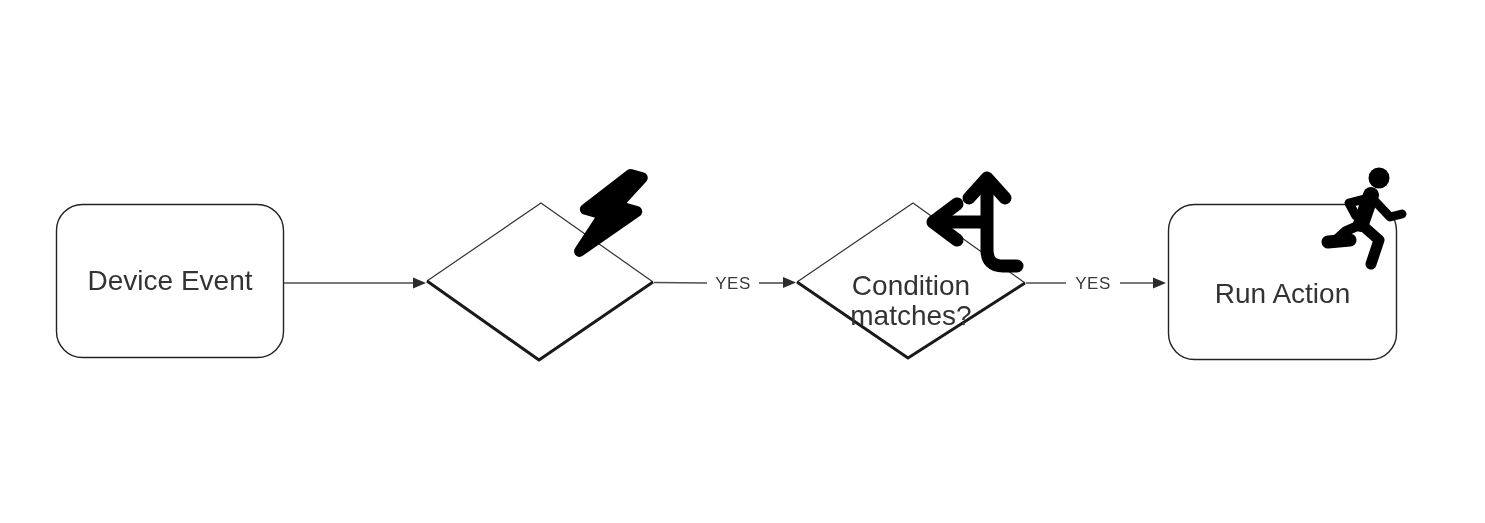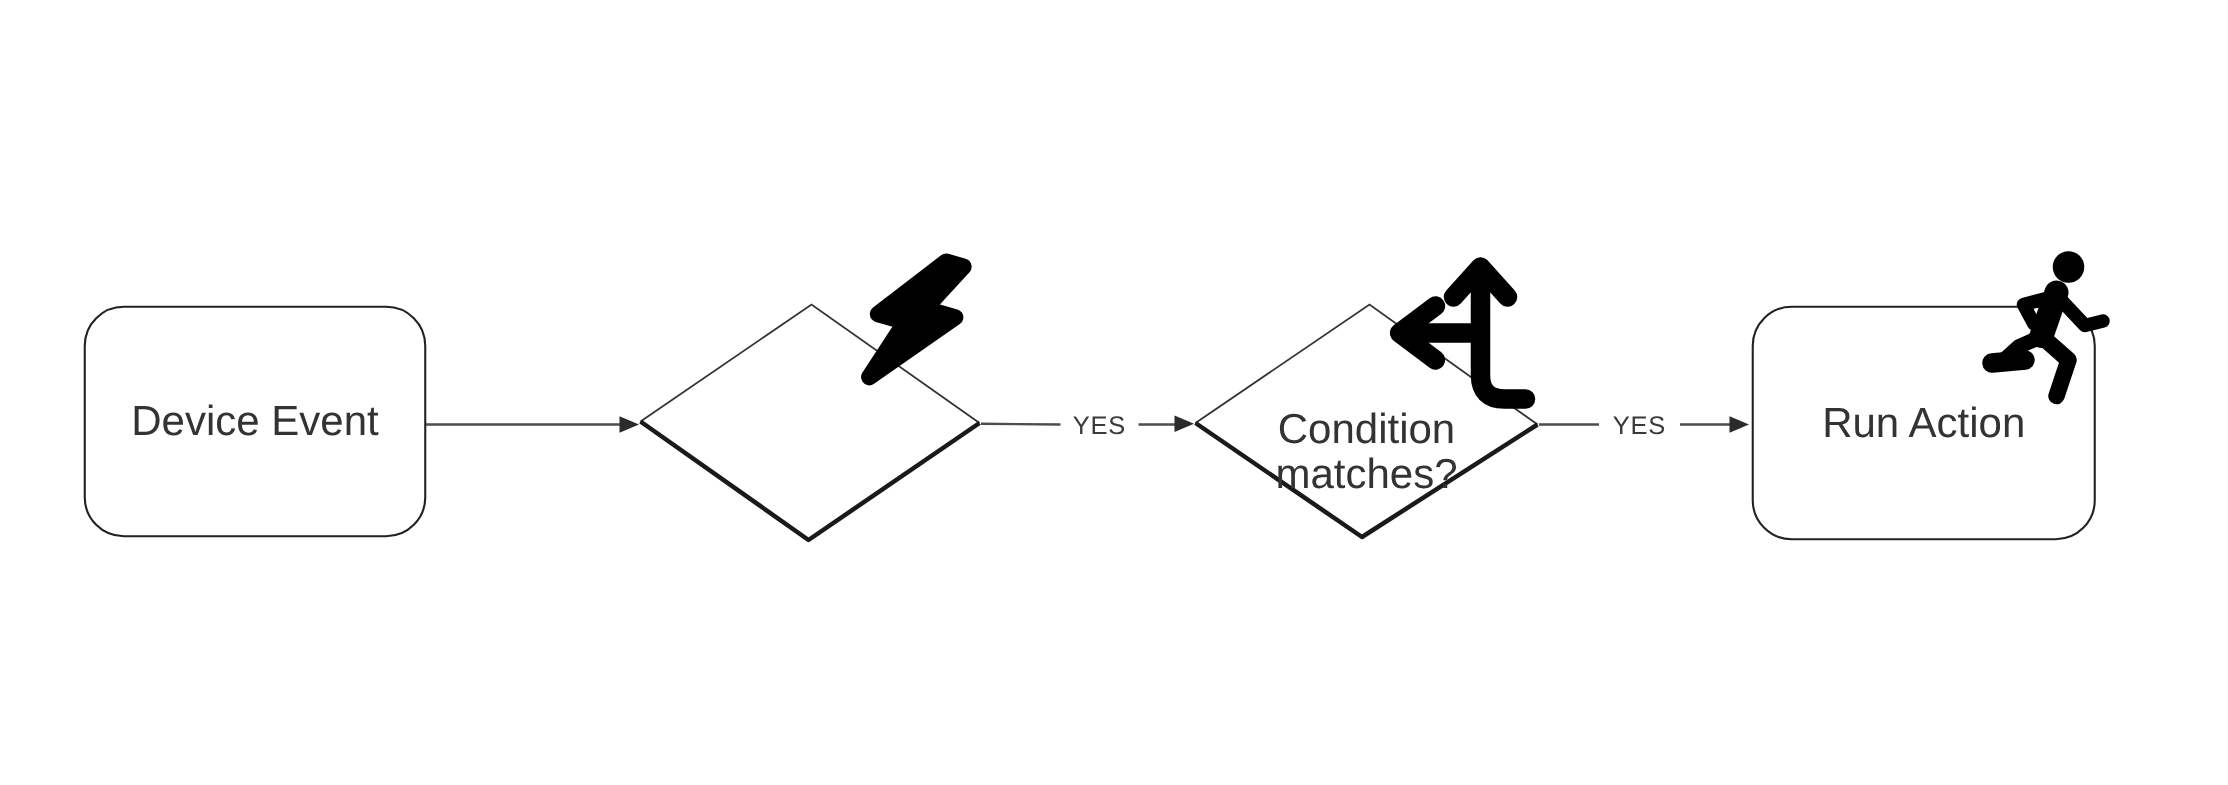--- a/index.html
+++ b/index.html
@@ -112,21 +112,21 @@
   <div class="node-label" style="left:56px; top:204px; width:228px; height:154px;">
     <span>Device Event</span>
   </div>
 
 
   <div class="node-label decision" style="left:797px; top:218px; width:228px; height:155px;">
     <span>Condition</span>
     <span>matches?</span>
   </div>
 
-  <div class="node-label" style="left:1168px; top:204px; width:229px; height:156px;">
+  <div class="node-label" style="left:1168px; top:216px; width:229px; height:156px;">
     <span>Run Action</span>
   </div>
 
   <div class="edge-label" style="left:701px; top:269px; width:64px; height:30px;">YES</div>
 
   <div class="edge-label" style="left:1061px; top:269px; width:64px; height:30px;">YES</div>
 
 </div>
 
 </body></html>

